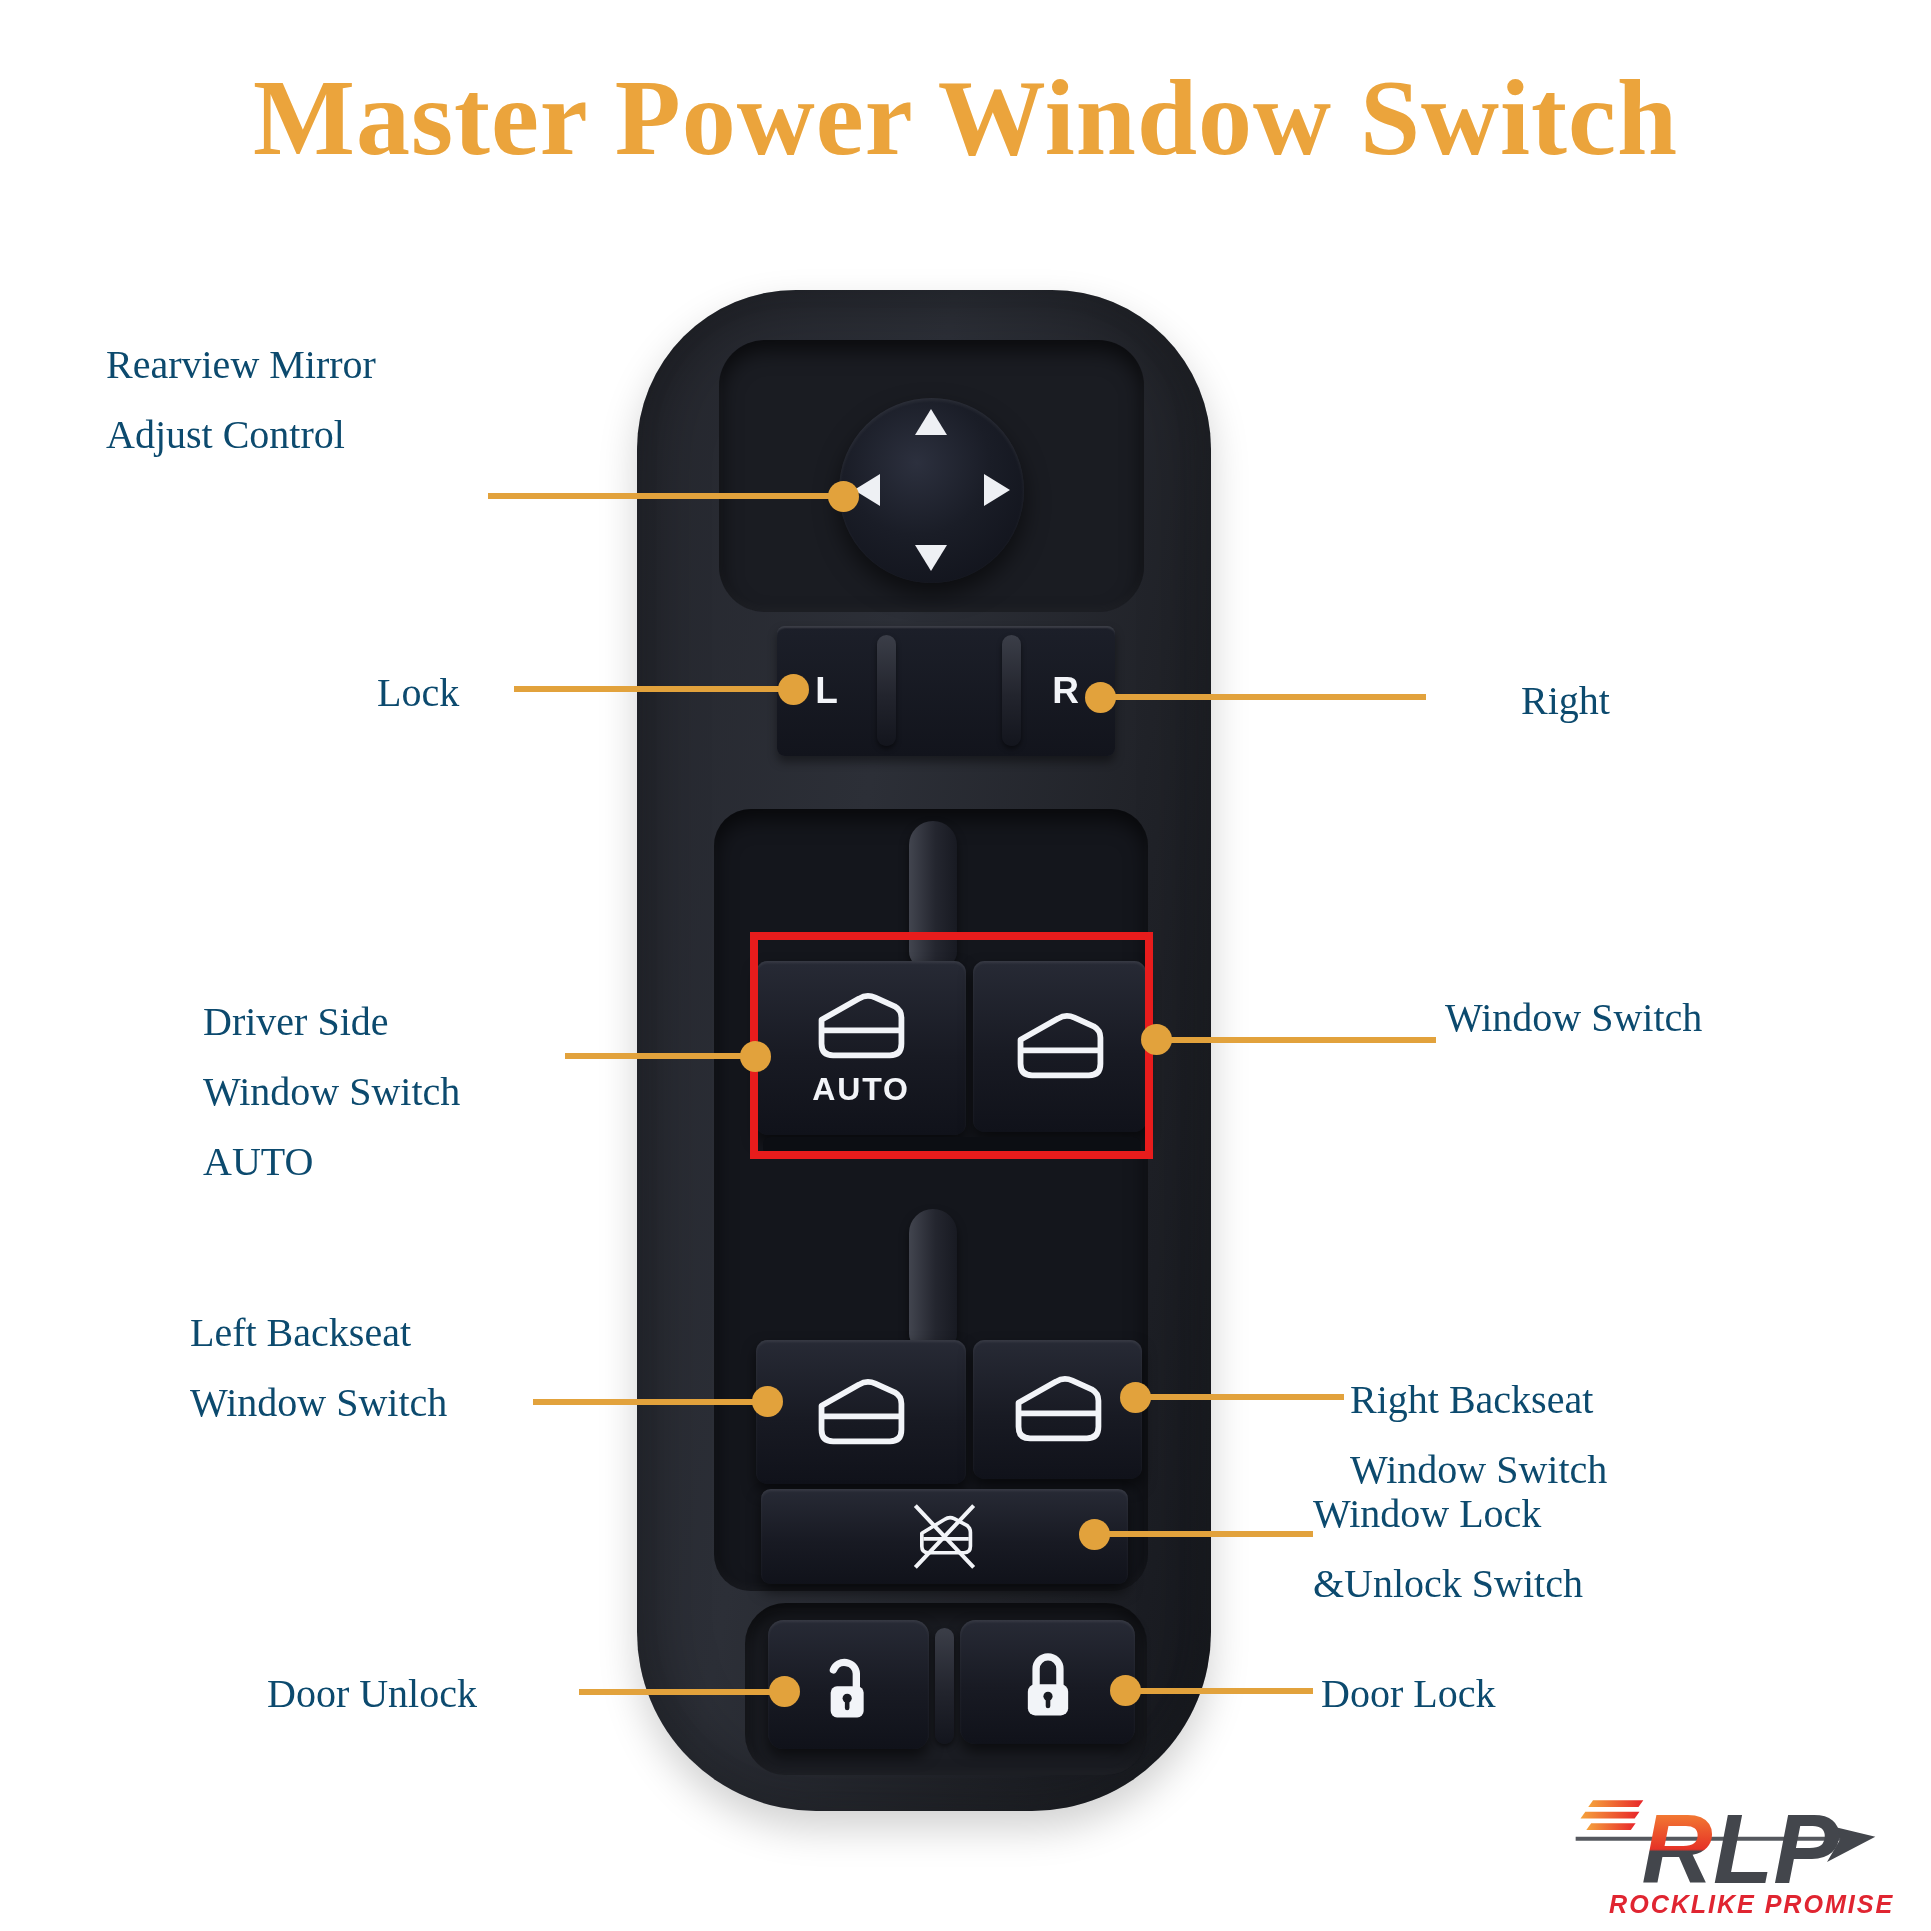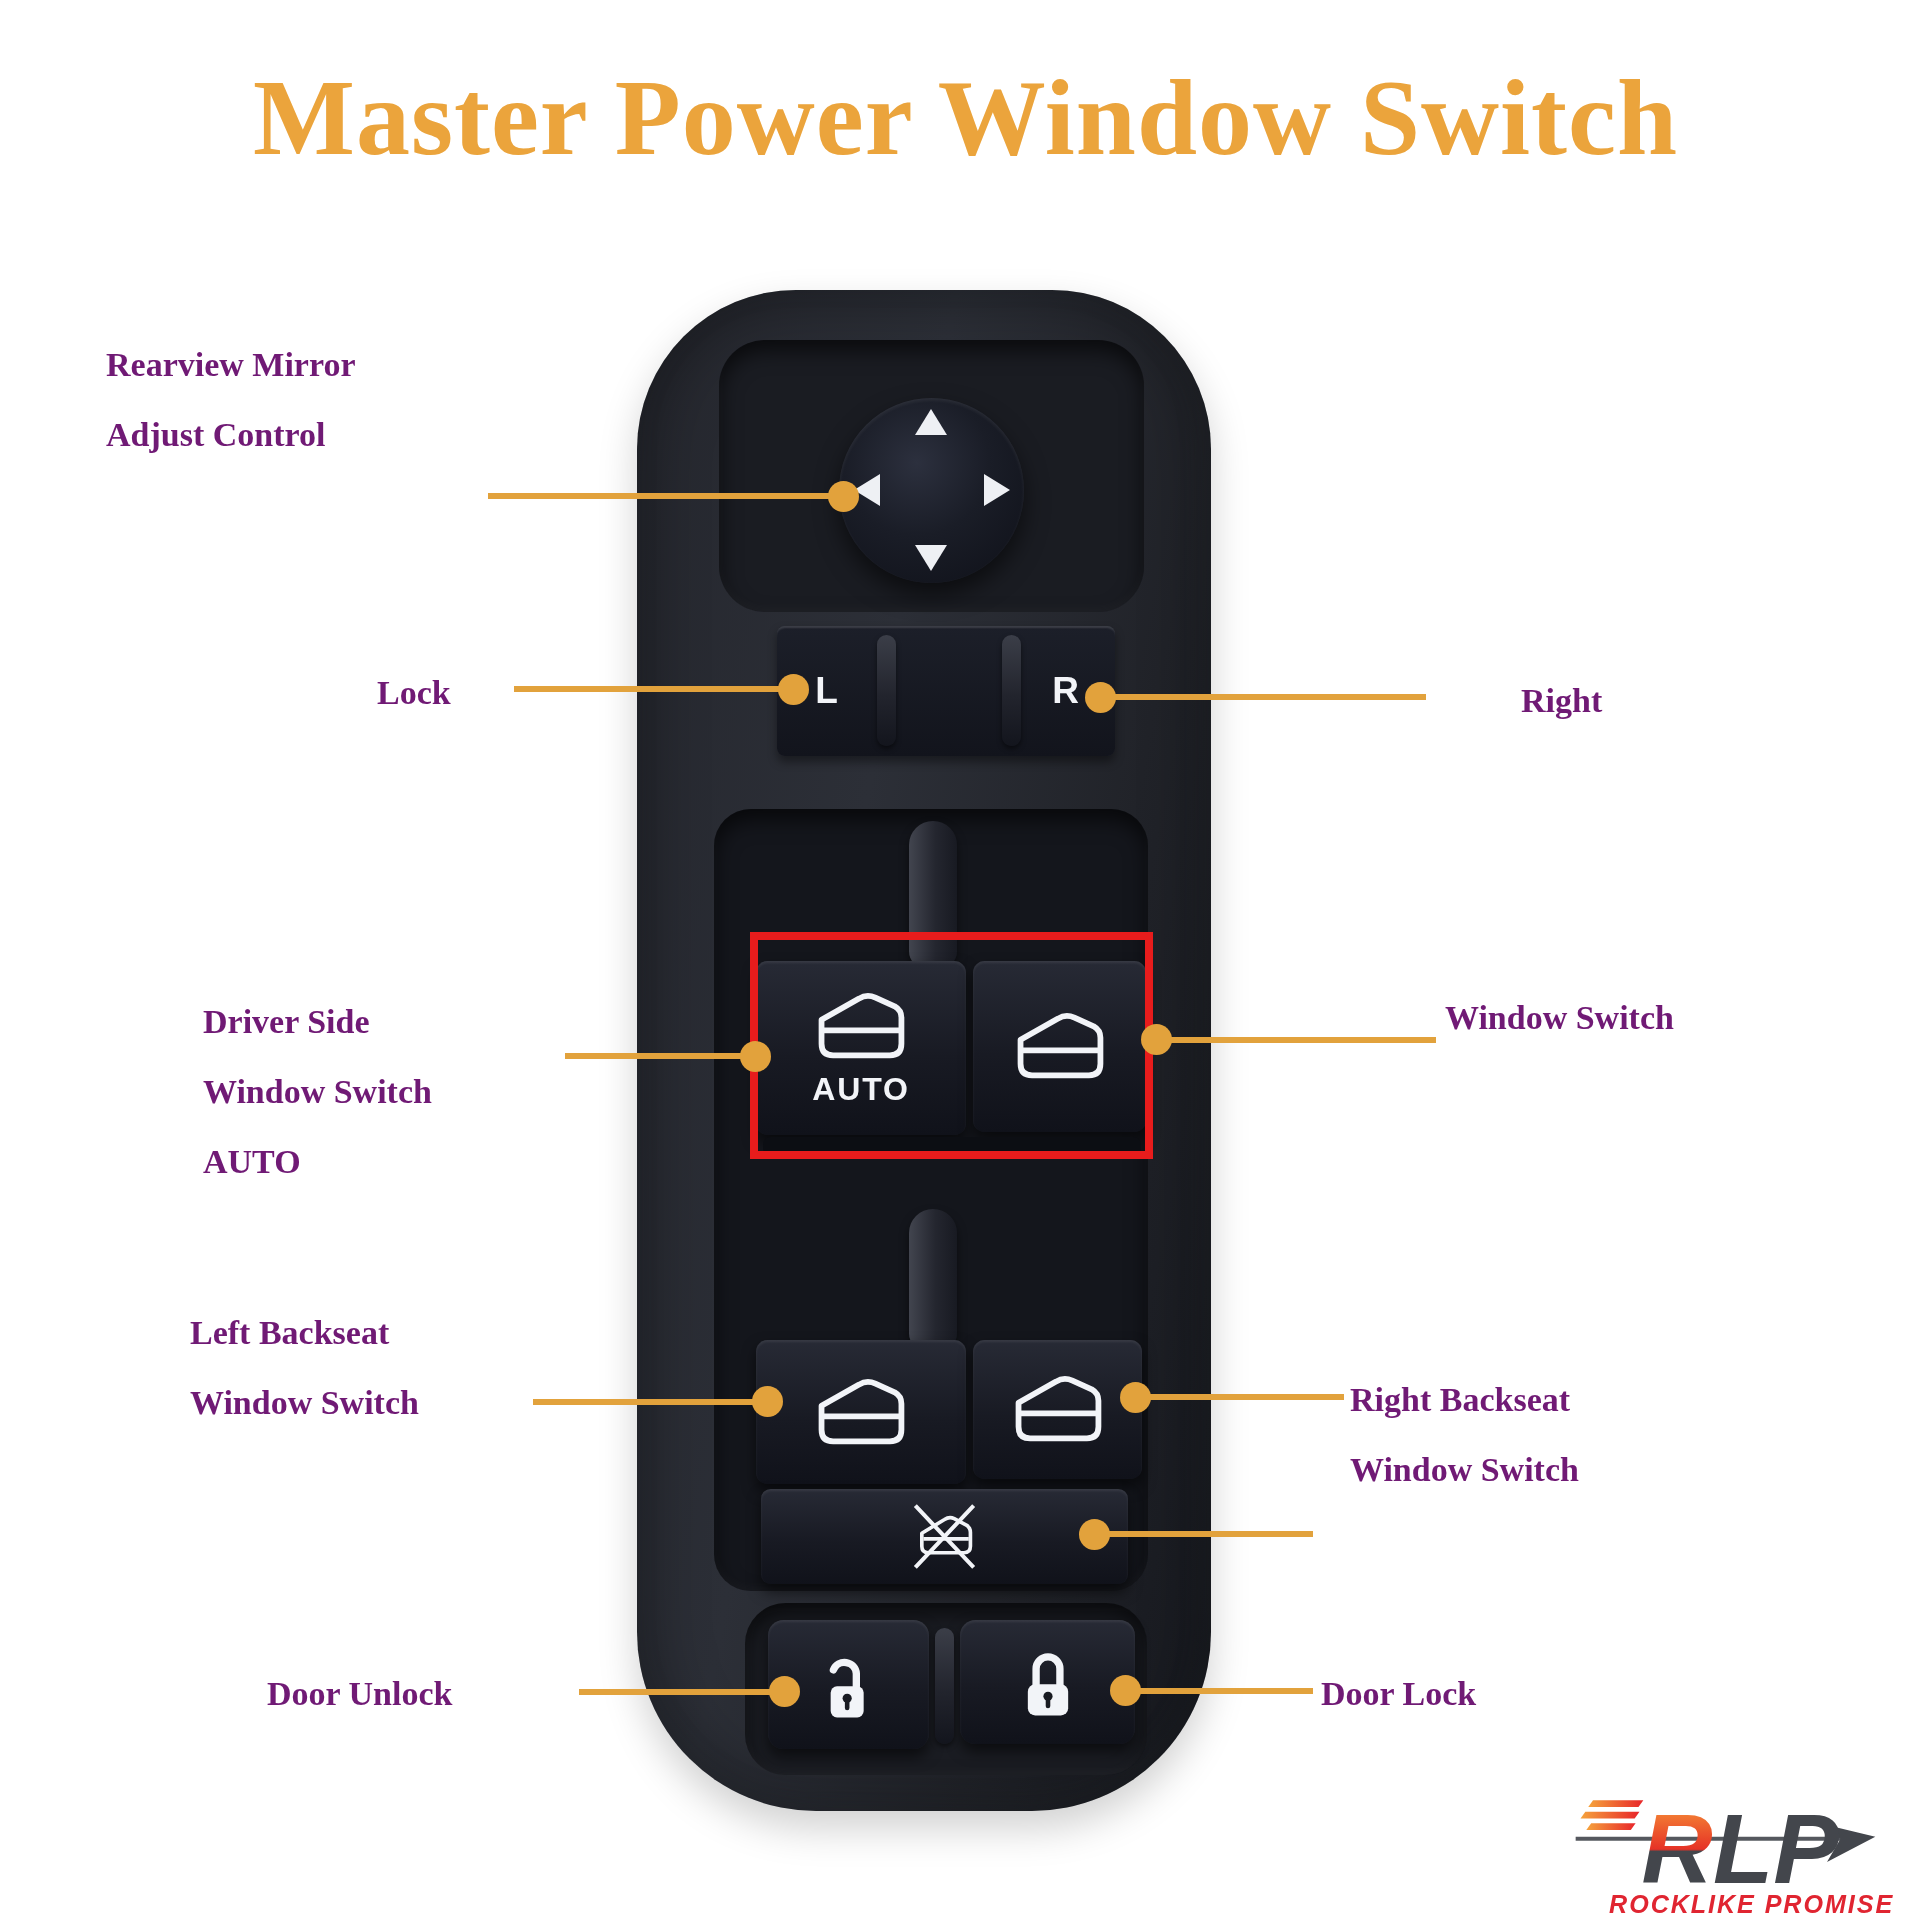--- a/index.html
+++ b/index.html
@@ -2,21 +2,21 @@
 <html><head>
 <meta charset="utf-8">
 <style>
   html,body{margin:0;padding:0;background:#ffffff;}
   #stage{position:relative;width:1931px;height:1931px;background:#ffffff;overflow:hidden;
          font-family:"Liberation Serif", serif;}
   .abs{position:absolute;}
   #title{position:absolute;left:0;top:56px;width:1931px;text-align:center;
          font-size:108px;font-weight:bold;color:#EBA43C;letter-spacing:1px;}
   
-  .lbl{position:absolute;font-weight:bold;font-size:34px;line-height:70px;color:#701a75;white-space:nowrap;z-index:7;}
+  .lbl{position:absolute;font-weight:normal;font-size:40px;line-height:70px;color:#0c4a6e;white-space:nowrap;z-index:7;}
   .lead{position:absolute;height:5.8px;background:#E2A23C;z-index:6;}
   .dot{position:absolute;width:31px;height:31px;border-radius:50%;background:#E2A23C;z-index:6;}
   
   #body-shell{position:absolute;left:637px;top:290px;width:574px;height:1521px;
       border-radius:159px 159px 179px 179px;
       background:linear-gradient(100deg,#25272e 0%,#2c2f37 38%,#212329 70%,#17191f 100%);
       box-shadow:inset 0 0 68px rgba(0,0,0,.45), inset -5.8px -7.7px 29px rgba(90,96,110,.12), 0 17.4px 39px rgba(0,0,0,.18);
       z-index:1;}
   .recess{position:absolute;background:#1a1c22;
       box-shadow:inset 0 9.7px 21px rgba(0,0,0,.65), inset 0 -3.9px 9.7px rgba(255,255,255,.04);z-index:2;}
@@ -168,20 +168,24 @@
   <div class="lead" style="left:533px;top:1399px;width:235px;"></div>
   <div class="dot" style="left:752px;top:1386px;"></div>
 
   <div class="lbl" style="left:1350px;top:1365px;">
     <div>Right Backseat</div>
     <div>Window Switch</div>
   </div>
   <div class="lead" style="left:1135px;top:1394px;width:209px;"></div>
   <div class="dot" style="left:1120px;top:1382px;"></div>
 
+  <div class="lbl" style="left:1313px;top:1479px;">
+    <div>Window Lock</div>
+    <div>&amp;Unlock Switch</div>
+  </div>
   <div class="lead" style="left:1095px;top:1531px;width:218px;"></div>
   <div class="dot" style="left:1079px;top:1519px;"></div>
 
   <div class="lbl" style="left:267px;top:1659px;">
     <div>Door Unlock</div>
   </div>
   <div class="lead" style="left:579px;top:1689px;width:205px;"></div>
   <div class="dot" style="left:769px;top:1676px;"></div>
 
   <div class="lbl" style="left:1321px;top:1659px;">

